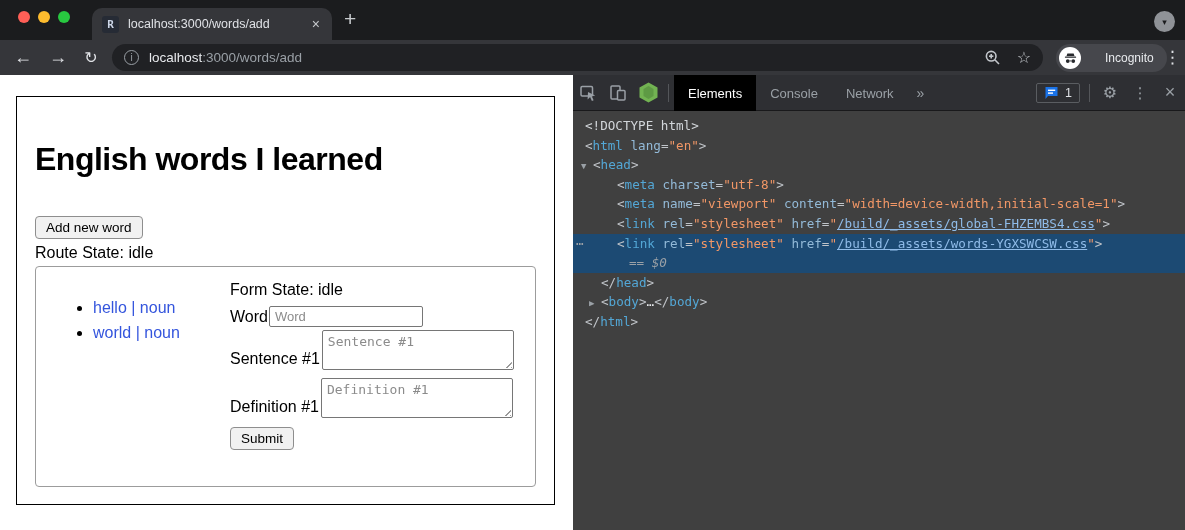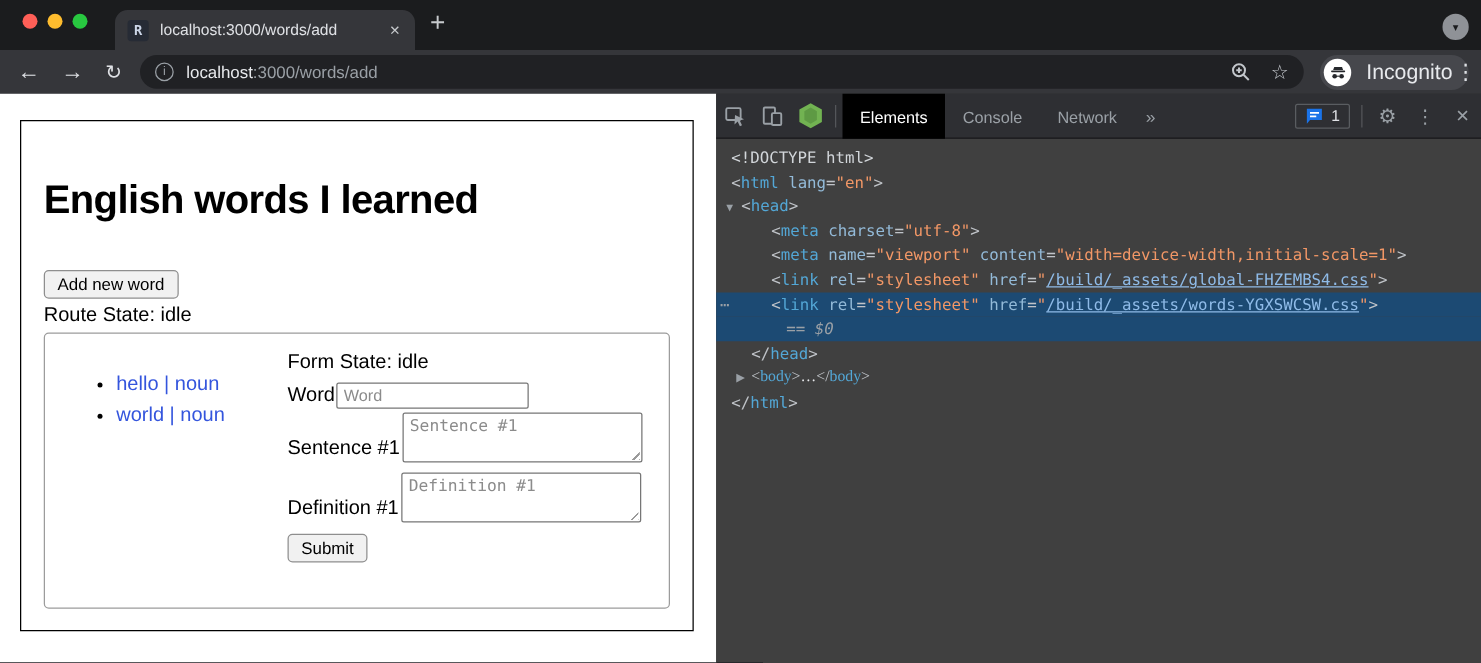--- a/index.html
+++ b/index.html
@@ -32,21 +32,21 @@
     font-size:10px; display:flex; align-items:center; justify-content:center; flex:none; }
   .url { margin-left:10px; font-size:13.5px; white-space:nowrap; }
   .url .host{ color:#e8eaed; } .url .path{ color:#9aa0a6; }
   .omni-spacer { flex:1; }
   .omni-ic { color:#c2c6cb; margin-left:16px; display:flex; align-items:center; }
   .star { font-size:16px; }
   .incog { position:absolute; left:1056px; top:4px; height:28px; border-radius:14px; background:#46474c;
     display:flex; align-items:center; padding:3px; }
   .incog-circle { width:22px; height:22px; border-radius:50%; background:#fff; display:flex;
     align-items:center; justify-content:center; }
-  .incog-label { color:#e8eaed; font-size:17px; margin:0 10px 0 12px; }
+  .incog-label { color:#e8eaed; font-size:12px; margin:0 10px 0 24px; }
   .menu-dots { position:absolute; left:1164px; top:0; height:35px; display:flex; align-items:center;
     color:#dfe1e5; font-size:17px; }
 
   
   .page { position:absolute; left:0; top:75px; width:573px; height:455px; background:#fff; color:#000; }
   .page-box { position:absolute; left:16px; top:21px; width:539px; height:409px;
     border:1.5px solid #000; background:#fff; padding:0 18px; }
   .page-box h1 { font-size:32px; font-weight:700; margin-top:44px; letter-spacing:-0.5px; }
   .btn { font-size:13.5px; padding:3px 10px; background:#f1f1f1; border:1px solid #8e8e8e;
     border-radius:4px; color:#000; font-family:"Liberation Sans", sans-serif; }
@@ -249,18 +249,18 @@
     <div class="dt-code" id="dt-code">
         <div class="code-line" style="padding-left: 12px;"><span class="tk-doctype">&lt;!DOCTYPE html&gt;</span></div>
         <div class="code-line" style="padding-left: 12px;"><span class="tk-p">&lt;</span><span class="tk-tag">html</span><span class="tk-p"> </span><span class="tk-attr">lang</span><span class="tk-p">=</span><span class="tk-val">"en"</span><span class="tk-p">&gt;</span></div>
         <div class="code-line" style="padding-left: 8px;"><span class="tk-arrow">▼</span><span class="tk-p">&lt;</span><span class="tk-tag">head</span><span class="tk-p">&gt;</span></div>
         <div class="code-line" style="padding-left: 44px;"><span class="tk-p">&lt;</span><span class="tk-tag">meta</span><span class="tk-p"> </span><span class="tk-attr">charset</span><span class="tk-p">=</span><span class="tk-val">"utf-8"</span><span class="tk-p">&gt;</span></div>
         <div class="code-line" style="padding-left: 44px;"><span class="tk-p">&lt;</span><span class="tk-tag">meta</span><span class="tk-p"> </span><span class="tk-attr">name</span><span class="tk-p">=</span><span class="tk-val">"viewport"</span><span class="tk-p"> </span><span class="tk-attr">content</span><span class="tk-p">=</span><span class="tk-val">"width=device-width,initial-scale=1"</span><span class="tk-p">&gt;</span></div>
         <div class="code-line" style="padding-left: 44px;"><span class="tk-p">&lt;</span><span class="tk-tag">link</span><span class="tk-p"> </span><span class="tk-attr">rel</span><span class="tk-p">=</span><span class="tk-val">"stylesheet"</span><span class="tk-p"> </span><span class="tk-attr">href</span><span class="tk-p">=</span><span class="tk-val">"</span><span class="tk-link">/build/_assets/global-FHZEMBS4.css</span><span class="tk-val">"</span><span class="tk-p">&gt;</span></div>
         <div class="code-line selected" style="padding-left: 44px;"><span class="gutter-dots">⋯</span><span class="tk-p">&lt;</span><span class="tk-tag">link</span><span class="tk-p"> </span><span class="tk-attr">rel</span><span class="tk-p">=</span><span class="tk-val">"stylesheet"</span><span class="tk-p"> </span><span class="tk-attr">href</span><span class="tk-p">=</span><span class="tk-val">"</span><span class="tk-link">/build/_assets/words-YGXSWCSW.css</span><span class="tk-val">"</span><span class="tk-p">&gt;</span></div>
         <div class="code-line selected" style="padding-left: 56px;"><span class="tk-meta">== $0</span></div>
         <div class="code-line" style="padding-left: 28px;"><span class="tk-p">&lt;/</span><span class="tk-tag">head</span><span class="tk-p">&gt;</span></div>
-        <div class="code-line" style="padding-left: 16px; font-family: Liberation Serif, serif;"><span class="tk-arrow">▶</span><span class="tk-p">&lt;</span><span class="tk-tag">body</span><span class="tk-p">&gt;</span><span class="tk-ell">…</span><span class="tk-p">&lt;/</span><span class="tk-tag">body</span><span class="tk-p">&gt;</span></div>
+        <div class="code-line" style="padding-left: 16px;"><span class="tk-arrow">▶</span><span class="tk-p">&lt;</span><span class="tk-tag">body</span><span class="tk-p">&gt;</span><span class="tk-ell">…</span><span class="tk-p">&lt;/</span><span class="tk-tag">body</span><span class="tk-p">&gt;</span></div>
         <div class="code-line" style="padding-left: 12px;"><span class="tk-p">&lt;/</span><span class="tk-tag">html</span><span class="tk-p">&gt;</span></div>
       </div>
   </div>
 
 </div>
 
 </body></html>

